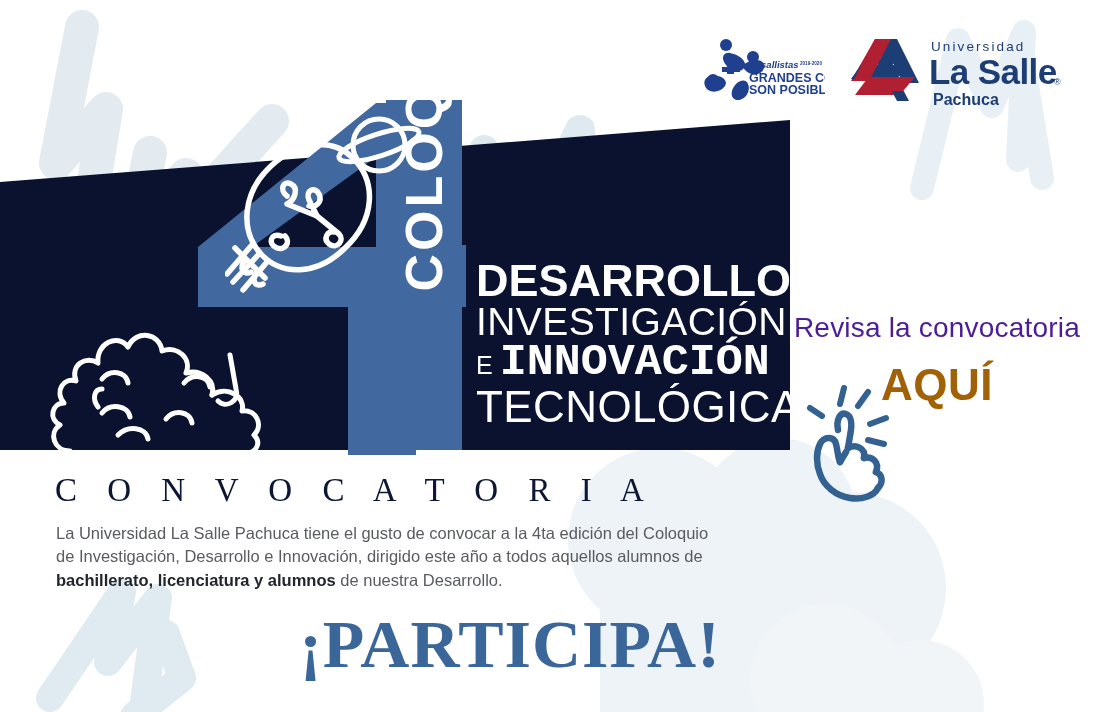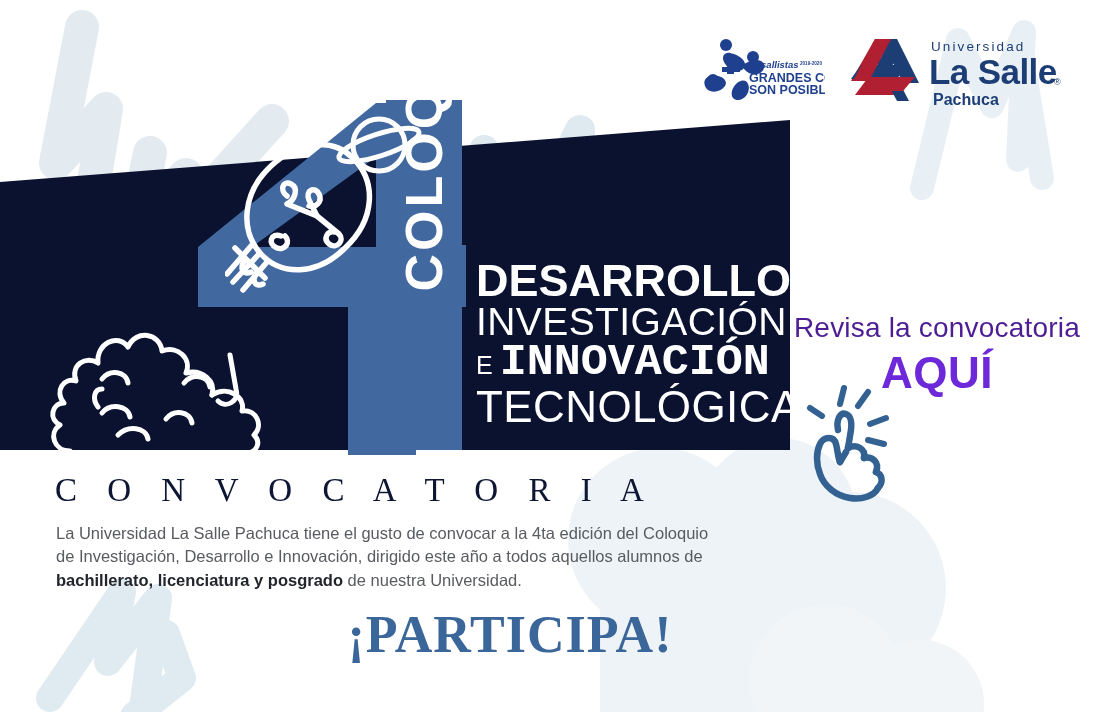--- a/index.html
+++ b/index.html
@@ -69,22 +69,22 @@
   .t-inn { font-weight:800; font-size:45px;font-family:Liberation Mono, monospace; }
   .t-tec { font-weight:300; font-size:44px; letter-spacing:0.4px; }
 
   
   .cta { position:absolute; left:792px; top:312px; width:290px; text-align:center; }
   .cta-line1 {
     color:#4c1d95; font-size:28px; font-weight:400;
     letter-spacing:0.2px; white-space:nowrap;
   }
   .cta-aqui {
-    color:#6d28d9; font-size:44px; font-weight:800;
-    letter-spacing:0.5px; margin-top:4px;
+    color:#a16207; font-size:44px; font-weight:800;
+    letter-spacing:0.5px; margin-top:16px;
   }
   .hand-icon { position:absolute; left:800px; top:382px; width:110px; height:125px; }
 
   
   .convocatoria {
     position:absolute; left:55px; top:472px;
     font-family:"Liberation Serif", serif;
     font-weight:400; font-size:33px;
     letter-spacing:11px;
     color:#0d1734;
@@ -93,21 +93,21 @@
     position:absolute; left:56px; top:522px; width:660px;
     font-size:16.5px; line-height:1.42;
     color:#595b60;
   }
   .body-copy b { color:#22262c; font-weight:700; }
 
   .participa {
     position:absolute; left:0; top:605px; width:1020px;
     text-align:center;
     font-family:"Liberation Serif", serif;
-    font-weight:700; font-size:52px;
+    font-weight:700; font-size:68px;
     color:#3a6699;
     letter-spacing:1px;
   }
 
   
   .logo-lasallistas { position:absolute; left:700px; top:36px; width:125px; height:70px; }
   .logo-lasalle { position:absolute; left:845px; top:33px; width:225px; height:78px; }
 </style>
 </head>
 <body>
@@ -244,21 +244,21 @@
       <path d="M64 76 C72 74 80 80 76 90"></path>
       <path d="M76 90 C82 92 84 100 78 106"></path>
       <path d="M78 106 C74 114 62 118 50 116 C36 114 24 104 20 92 C16 82 16 70 20 62 C24 54 34 54 36 62 C38 70 38 76 40 80"></path>
       <path d="M40 80 L46 70"></path>
     </g>
   </svg>
 
   <div class="convocatoria">C O N V O C A T O R I A</div>
 
   <div class="body-copy">
-    <span>La Universidad La Salle Pachuca tiene el gusto de convocar a la 4ta edición del Coloquio de Investigación, Desarrollo e Innovación, dirigido este año a todos aquellos alumnos de </span><b>bachillerato, licenciatura y posgrado</b><span> de nuestra Universidad.</span>
+    <span>La Universidad La Salle Pachuca tiene el gusto de convocar a la 4ta edición del Coloquio de Investigación, Desarrollo e Innovación, dirigido este año a todos aquellos alumnos de </span><b>bachillerato, licenciatura y alumnos</b><span> de nuestra Desarrollo.</span>
   </div>
 
   <div class="participa">¡PARTICIPA!</div>
 
   <svg class="logo-lasallistas" viewBox="0 0 125 70">
     <g fill="#1f3f8f">
 
       <circle cx="26" cy="9" r="6"></circle>
       <path d="M30 17 C40 19 48 26 44 32 C40 38 28 34 24 26 C21 20 25 16 30 17 Z"></path>
       <circle cx="53" cy="21" r="6"></circle>

